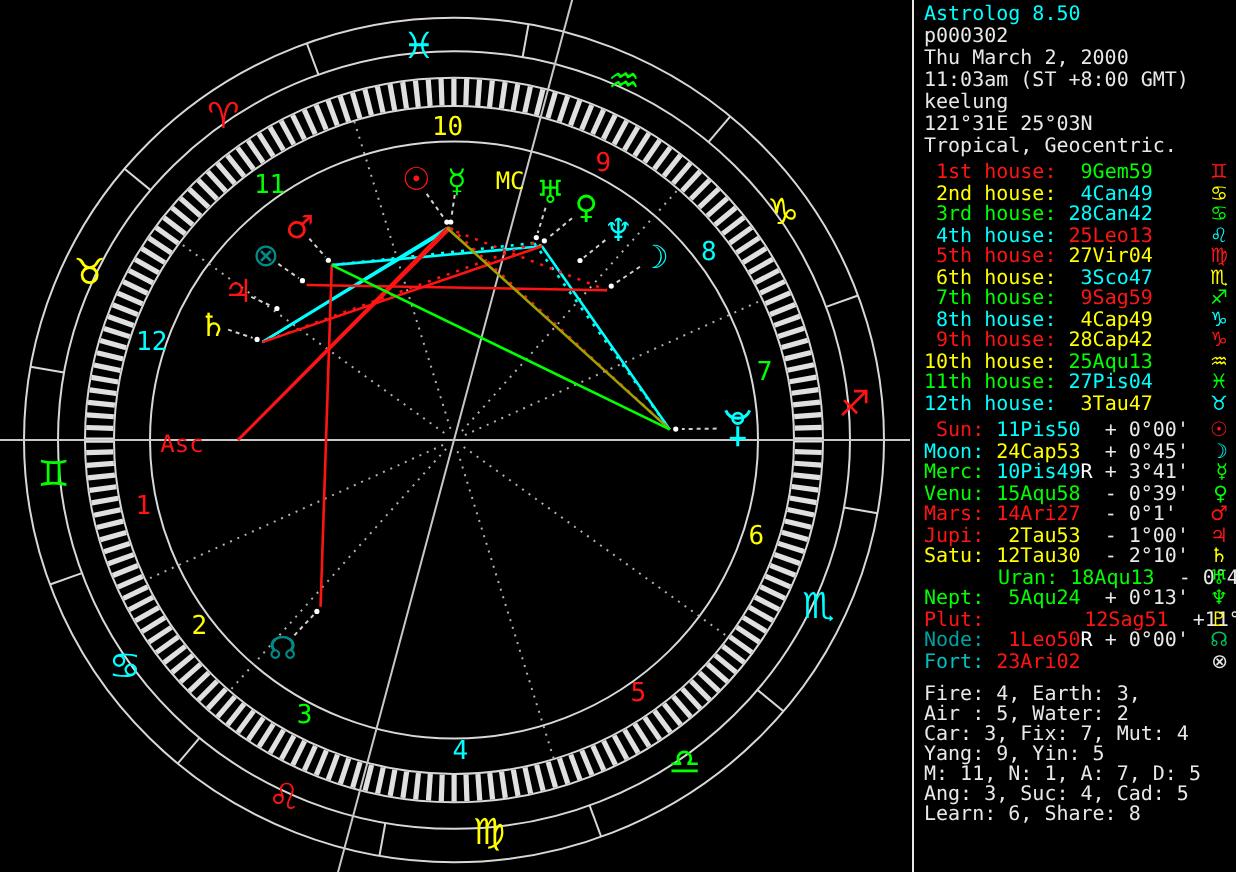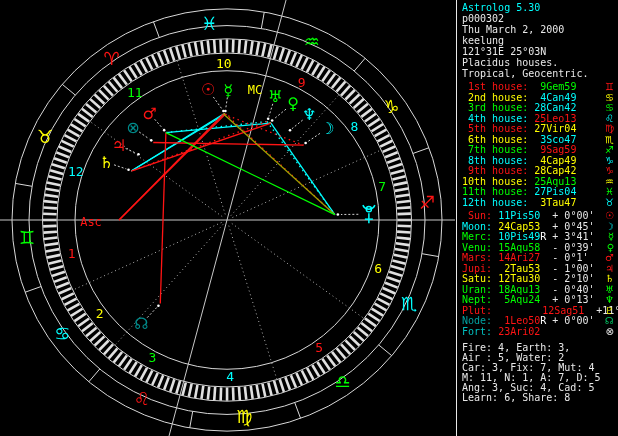--- a/index.html
+++ b/index.html
@@ -330,26 +330,26 @@
           <text x="354.35700353568467" y="126.52312314941454" fill="#00ffff" font-size="13" font-family="&quot;DejaVu Sans Mono&quot;, monospace" text-anchor="middle" dominant-baseline="central">8</text>
           <text x="301.7060026464136" y="82.16968584962419" fill="#ff1414" font-size="13" font-family="&quot;DejaVu Sans Mono&quot;, monospace" text-anchor="middle" dominant-baseline="central">9</text>
           <text x="223.7839091419203" y="63.893943714417816" fill="#ffff00" font-size="13" font-family="&quot;DejaVu Sans Mono&quot;, monospace" text-anchor="middle" dominant-baseline="central">10</text>
           <text x="134.7993126910408" y="92.79391212217675" fill="#00ff00" font-size="13" font-family="&quot;DejaVu Sans Mono&quot;, monospace" text-anchor="middle" dominant-baseline="central">11</text>
           <text x="75.86799867118239" y="171.4916036303168" fill="#00ffff" font-size="13" font-family="&quot;DejaVu Sans Mono&quot;, monospace" text-anchor="middle" dominant-baseline="central">12</text>
         </g>
       </svg>
   </div>
   <div class="panel">
     <div id="hdr">
-        <div class="hline cyan" style="color: rgb(0, 255, 255);">Astrolog 5.30</div>
+        <div class="hline cyan" style="color: rgb(0, 255, 255);">Astrolog 8.50</div>
         <div class="hline" style="color: rgb(232, 232, 232);">p000302</div>
         <div class="hline" style="color: rgb(232, 232, 232);">Thu March 2, 2000</div>
+        <div class="hline" style="color: rgb(232, 232, 232);">11:03am (ST +8:00 GMT)</div>
         <div class="hline" style="color: rgb(232, 232, 232);">keelung</div>
         <div class="hline" style="color: rgb(232, 232, 232);">121°31E 25°03N</div>
-        <div class="hline" style="color: rgb(232, 232, 232);">Placidus houses.</div>
         <div class="hline" style="color: rgb(232, 232, 232);">Tropical, Geocentric.</div>
       </div>
     <div id="houseRows" class="rows">
         <div class="row"><span style="color: rgb(255, 20, 20);"> 1st house:</span><span style="color: rgb(0, 255, 0);">  9Gem59</span><span class="sym" style="color: rgb(255, 20, 20);">♊</span></div>
         <div class="row"><span style="color: rgb(255, 255, 0);"> 2nd house:</span><span style="color: rgb(0, 255, 255);">  4Can49</span><span class="sym" style="color: rgb(255, 255, 0);">♋</span></div>
         <div class="row"><span style="color: rgb(0, 255, 0);"> 3rd house:</span><span style="color: rgb(0, 255, 255);"> 28Can42</span><span class="sym" style="color: rgb(0, 255, 0);">♋</span></div>
         <div class="row"><span style="color: rgb(0, 255, 255);"> 4th house:</span><span style="color: rgb(255, 20, 20);"> 25Leo13</span><span class="sym" style="color: rgb(0, 255, 255);">♌</span></div>
         <div class="row"><span style="color: rgb(255, 20, 20);"> 5th house:</span><span style="color: rgb(255, 255, 0);"> 27Vir04</span><span class="sym" style="color: rgb(255, 20, 20);">♍</span></div>
         <div class="row"><span style="color: rgb(255, 255, 0);"> 6th house:</span><span style="color: rgb(0, 255, 255);">  3Sco47</span><span class="sym" style="color: rgb(255, 255, 0);">♏</span></div>
         <div class="row"><span style="color: rgb(0, 255, 0); margin-top: 44px;"> 7th house:</span><span style="color: rgb(255, 20, 20);">  9Sag59</span><span class="sym" style="color: rgb(0, 255, 0);">♐</span></div>
@@ -360,28 +360,29 @@
         <div class="row"><span style="color: rgb(0, 255, 255);">12th house:</span><span style="color: rgb(255, 255, 0);">  3Tau47</span><span class="sym" style="color: rgb(0, 255, 255);">♉</span></div>
       </div>
     <div id="planetRows" class="rows">
         <div class="row"><span style="color: rgb(255, 20, 20);"> Sun:</span><span style="color: rgb(0, 255, 255);"> 11Pis50</span><span style="color: rgb(255, 255, 255);"> </span><span style="color: rgb(232, 232, 232);"> + 0°00'</span><span class="sym" style="color: rgb(255, 20, 20);">☉</span></div>
         <div class="row"><span style="color: rgb(0, 255, 255);">Moon:</span><span style="color: rgb(255, 255, 0);"> 24Cap53</span><span style="color: rgb(255, 255, 255);"> </span><span style="color: rgb(232, 232, 232);"> + 0°45'</span><span class="sym" style="color: rgb(0, 255, 255);">☽</span></div>
         <div class="row"><span style="color: rgb(0, 255, 0);">Merc:</span><span style="color: rgb(0, 255, 255);"> 10Pis49</span><span style="color: rgb(255, 255, 255);">R</span><span style="color: rgb(232, 232, 232);"> + 3°41'</span><span class="sym" style="color: rgb(0, 255, 0);">☿</span></div>
         <div class="row"><span style="color: rgb(0, 255, 0);">Venu:</span><span style="color: rgb(0, 255, 0);"> 15Aqu58</span><span style="color: rgb(255, 255, 255);"> </span><span style="color: rgb(232, 232, 232);"> - 0°39'</span><span class="sym" style="color: rgb(0, 255, 0);">♀</span></div>
         <div class="row"><span style="color: rgb(255, 20, 20);">Mars:</span><span style="color: rgb(255, 20, 20);"> 14Ari27</span><span style="color: rgb(255, 255, 255);"> </span><span style="color: rgb(232, 232, 232);"> - 0°1'</span><span class="sym" style="color: rgb(255, 20, 20);">♂</span></div>
         <div class="row"><span style="color: rgb(255, 20, 20);">Jupi:</span><span style="color: rgb(255, 255, 0);">  2Tau53</span><span style="color: rgb(255, 255, 255);"> </span><span style="color: rgb(232, 232, 232);"> - 1°00'</span><span class="sym" style="color: rgb(255, 20, 20);">♃</span></div>
         <div class="row"><span style="color: rgb(255, 255, 0);">Satu:</span><span style="color: rgb(255, 255, 0);"> 12Tau30</span><span style="color: rgb(255, 255, 255);"> </span><span style="color: rgb(232, 232, 232);"> - 2°10'</span><span class="sym" style="color: rgb(255, 255, 0);">♄</span></div>
-        <div class="row"><span style="color: rgb(0, 255, 0);">Uran:</span><span style="color: rgb(0, 255, 0);"> 18Aqu13</span><span style="color: rgb(255, 255, 255);"> </span><span style="color: rgb(232, 232, 232);"> - 0°40'</span><span class="sym" style="color: rgb(0, 255, 0);">♅</span></div>
+        <div class="row"><span style="color: rgb(0, 255, 0); margin-left: 37px;">Uran:</span><span style="color: rgb(0, 255, 0);"> 18Aqu13</span><span style="color: rgb(255, 255, 255);"> </span><span style="color: rgb(232, 232, 232);"> - 0°40'</span><span class="sym" style="color: rgb(0, 255, 0);">♅</span></div>
         <div class="row"><span style="color: rgb(0, 255, 0);">Nept:</span><span style="color: rgb(0, 255, 0);">  5Aqu24</span><span style="color: rgb(255, 255, 255);"> </span><span style="color: rgb(232, 232, 232);"> + 0°13'</span><span class="sym" style="color: rgb(0, 255, 0);">♆</span></div>
         <div class="row"><span style="color: rgb(255, 20, 20);">Plut:</span><span style="color: rgb(255, 20, 20); margin-left: 44px;"> 12Sag51</span><span style="color: rgb(255, 255, 255);"> </span><span style="color: rgb(232, 232, 232);"> +11°04'</span><span class="sym" style="color: rgb(255, 255, 0);">♇</span></div>
         <div class="row"><span style="color: rgb(0, 160, 160);">Node:</span><span style="color: rgb(255, 20, 20);">  1Leo50</span><span style="color: rgb(255, 255, 255);">R</span><span style="color: rgb(232, 232, 232);"> + 0°00'</span><span class="sym" style="color: rgb(0, 192, 96);">☊</span></div>
         <div class="row"><span style="color: rgb(0, 192, 192);">Fort:</span><span style="color: rgb(255, 20, 20);"> 23Ari02</span><span style="color: rgb(255, 255, 255);"> </span><span style="color: rgb(232, 232, 232);"></span><span class="sym" style="color: rgb(232, 232, 232);">⊗</span></div>
       </div>
     <div id="statRows" class="rows stats">
         <div class="row">Fire: 4, Earth: 3,</div>
         <div class="row">Air : 5, Water: 2</div>
         <div class="row">Car: 3, Fix: 7, Mut: 4</div>
+        <div class="row">Yang: 9, Yin: 5</div>
         <div class="row">M: 11, N: 1, A: 7, D: 5</div>
         <div class="row">Ang: 3, Suc: 4, Cad: 5</div>
         <div class="row">Learn: 6, Share: 8</div>
       </div>
   </div>
 </div>
 
 </body></html>

